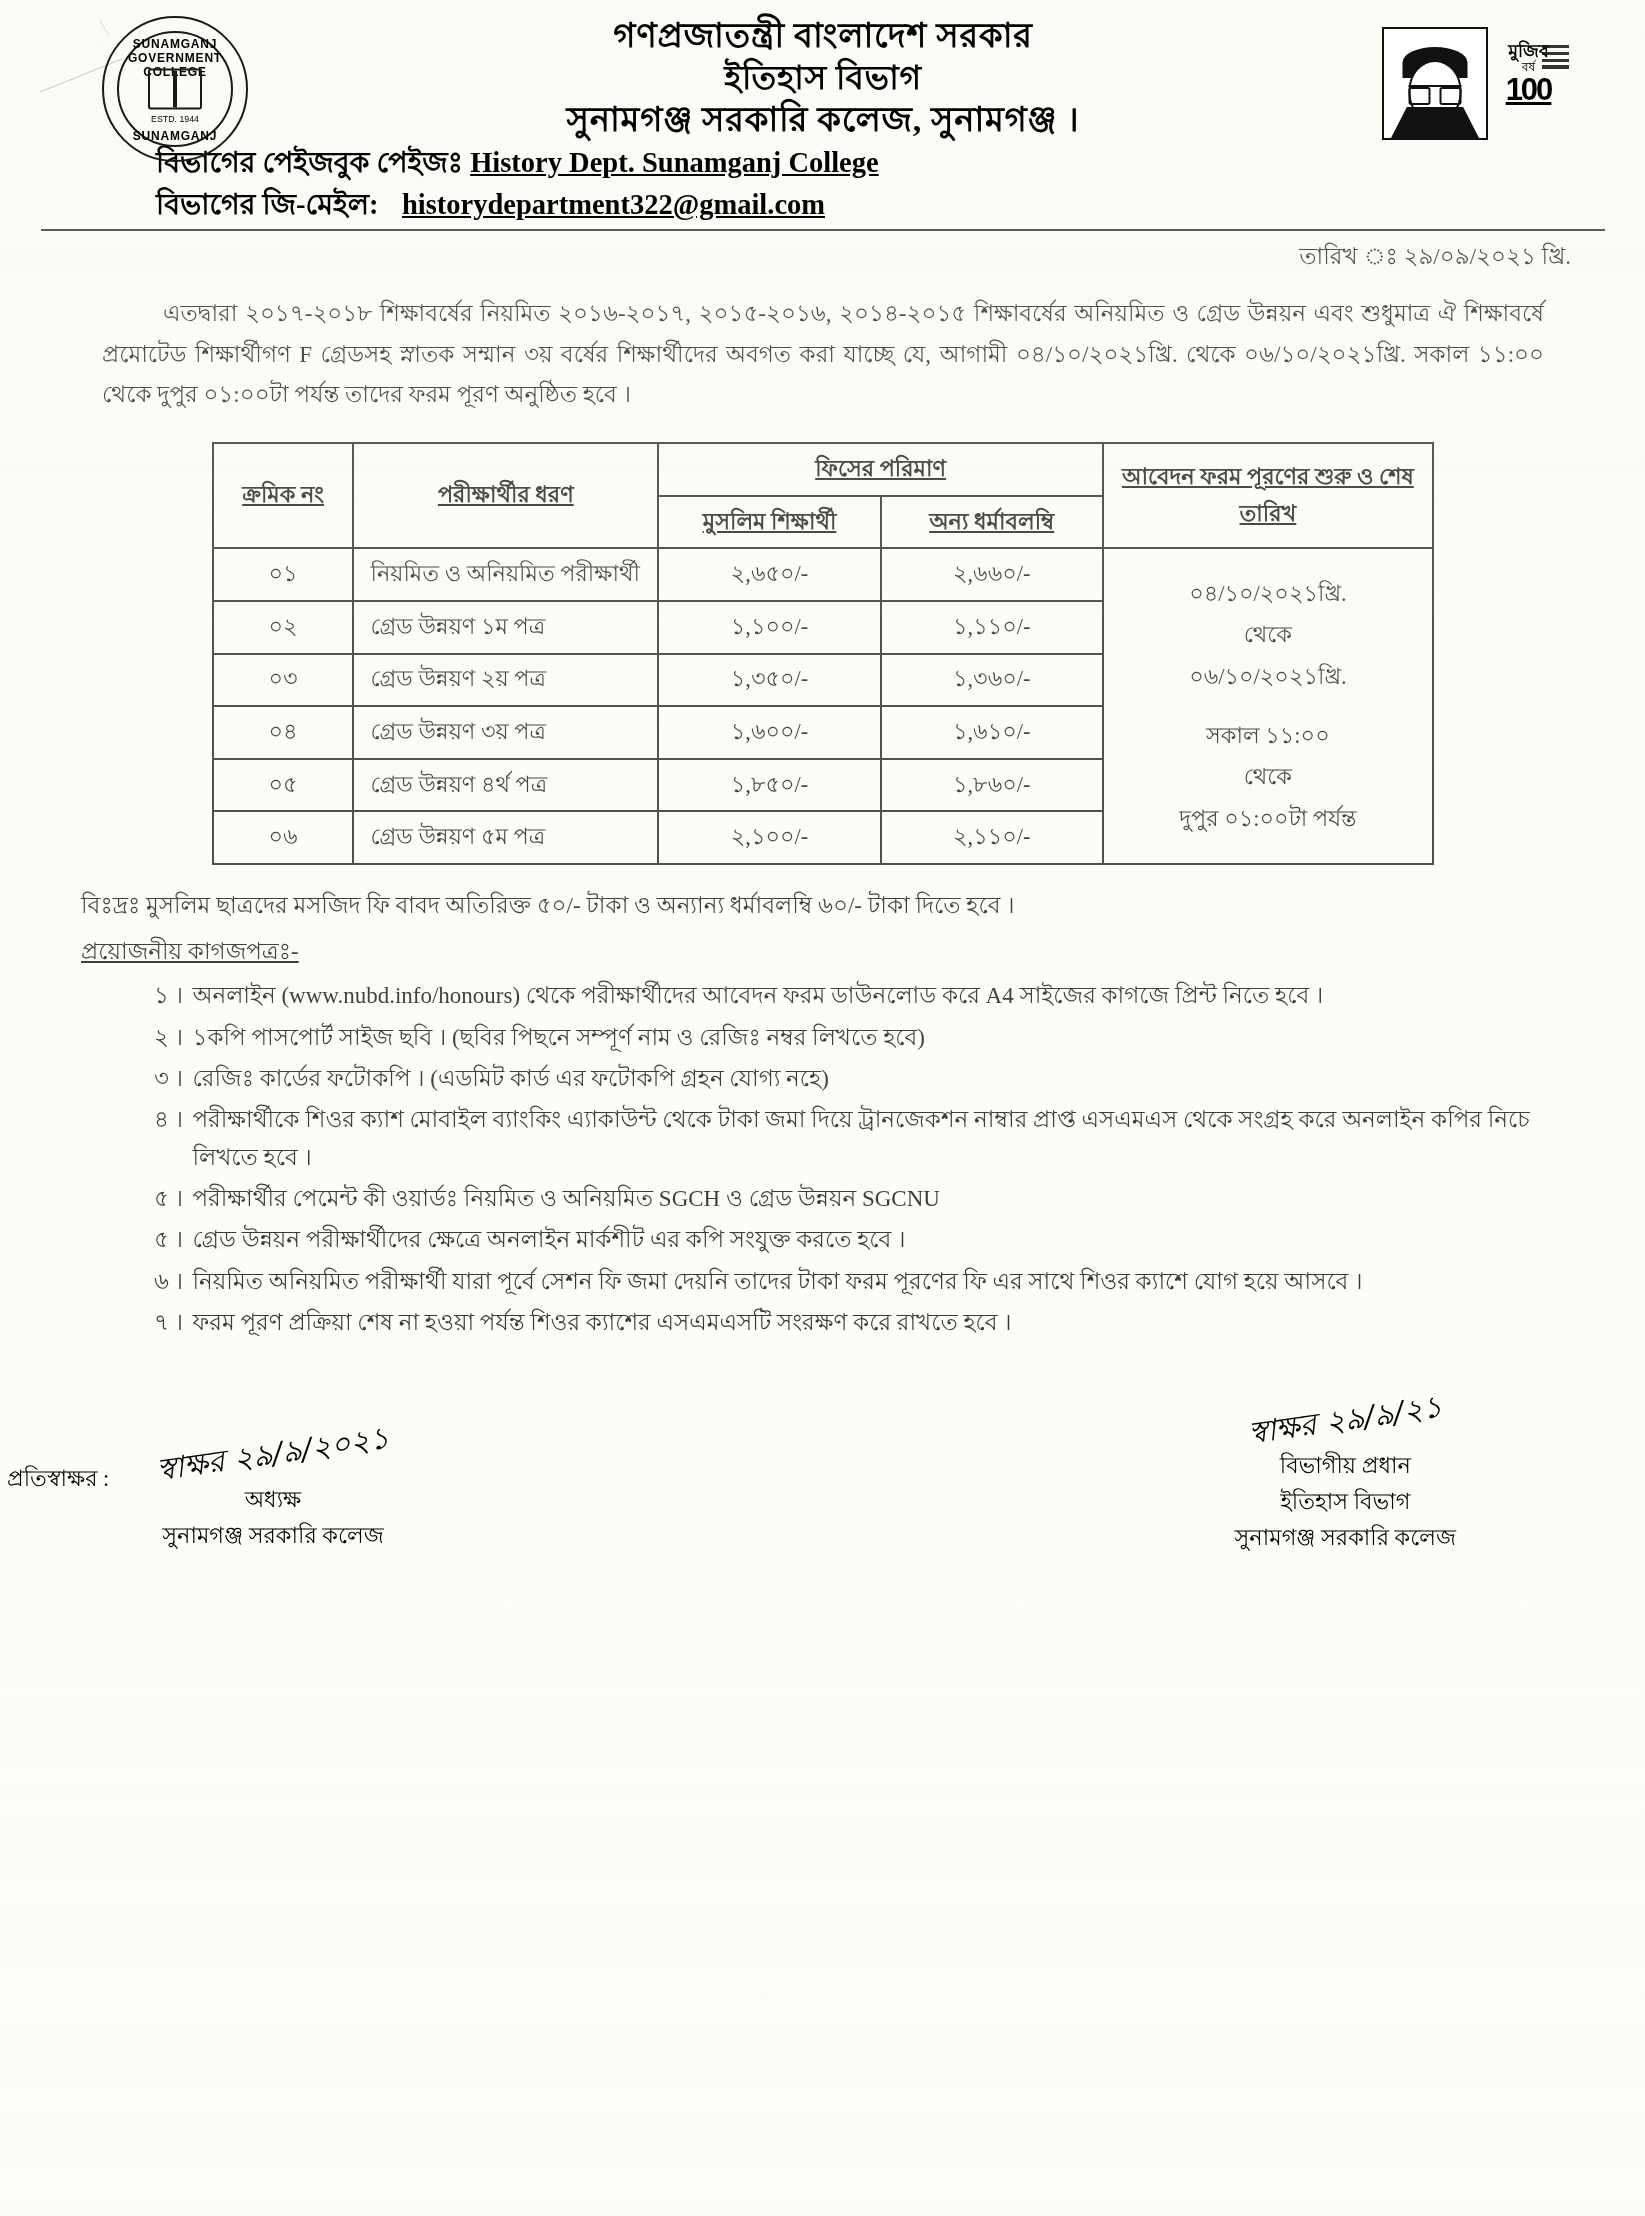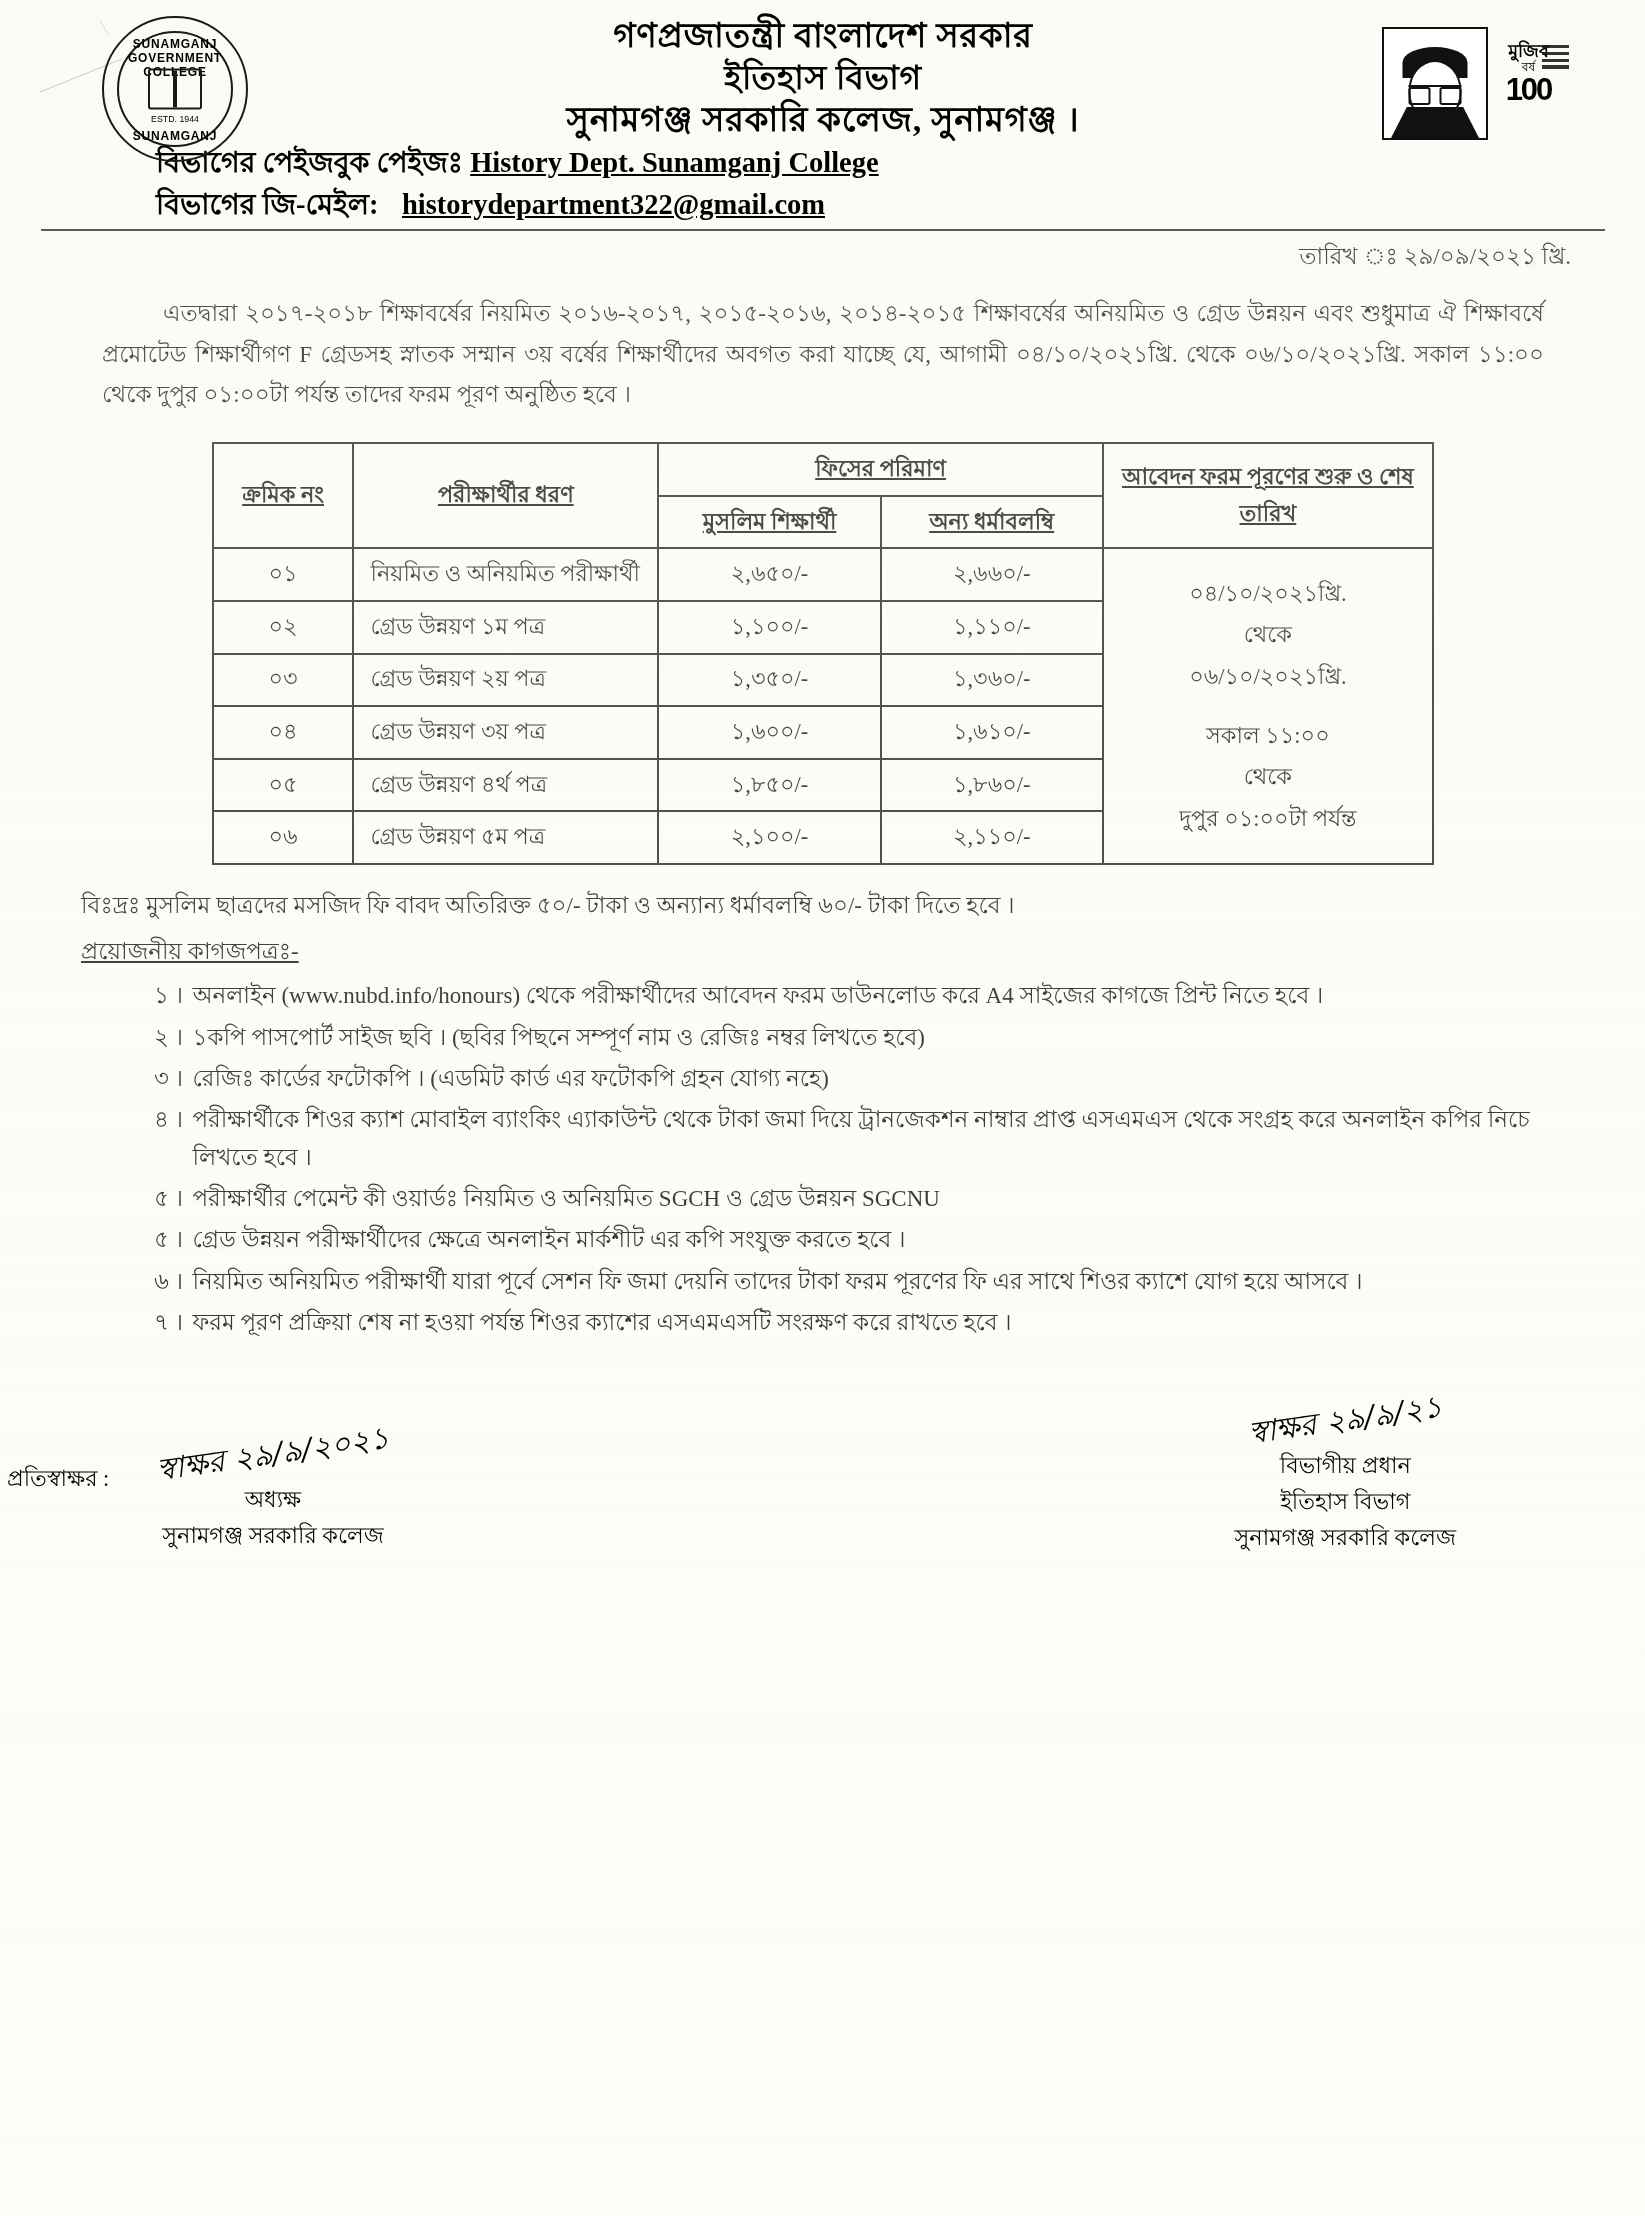--- a/index.html
+++ b/index.html
@@ -175,20 +175,21 @@
     font-size: 12.2px;
     font-family: "Liberation Sans", sans-serif;
     line-height: 1.1;
   }
   .mujib .badge .hundred {
     font-size: 31px;
     font-weight: bold;
     letter-spacing: -2px;
     font-family: "Liberation Sans", sans-serif;
     line-height: 1;
+    text-decoration: underline;
   }
   .mujib .badge .bars {
     position: absolute;
     right: -4.1px; top: 1.4px;
     width: 27px; height: 27px;
     background:
       repeating-linear-gradient(180deg,#111 0 3.4px,transparent 3.4px 6.8px);
     opacity:.85;
   }
 

